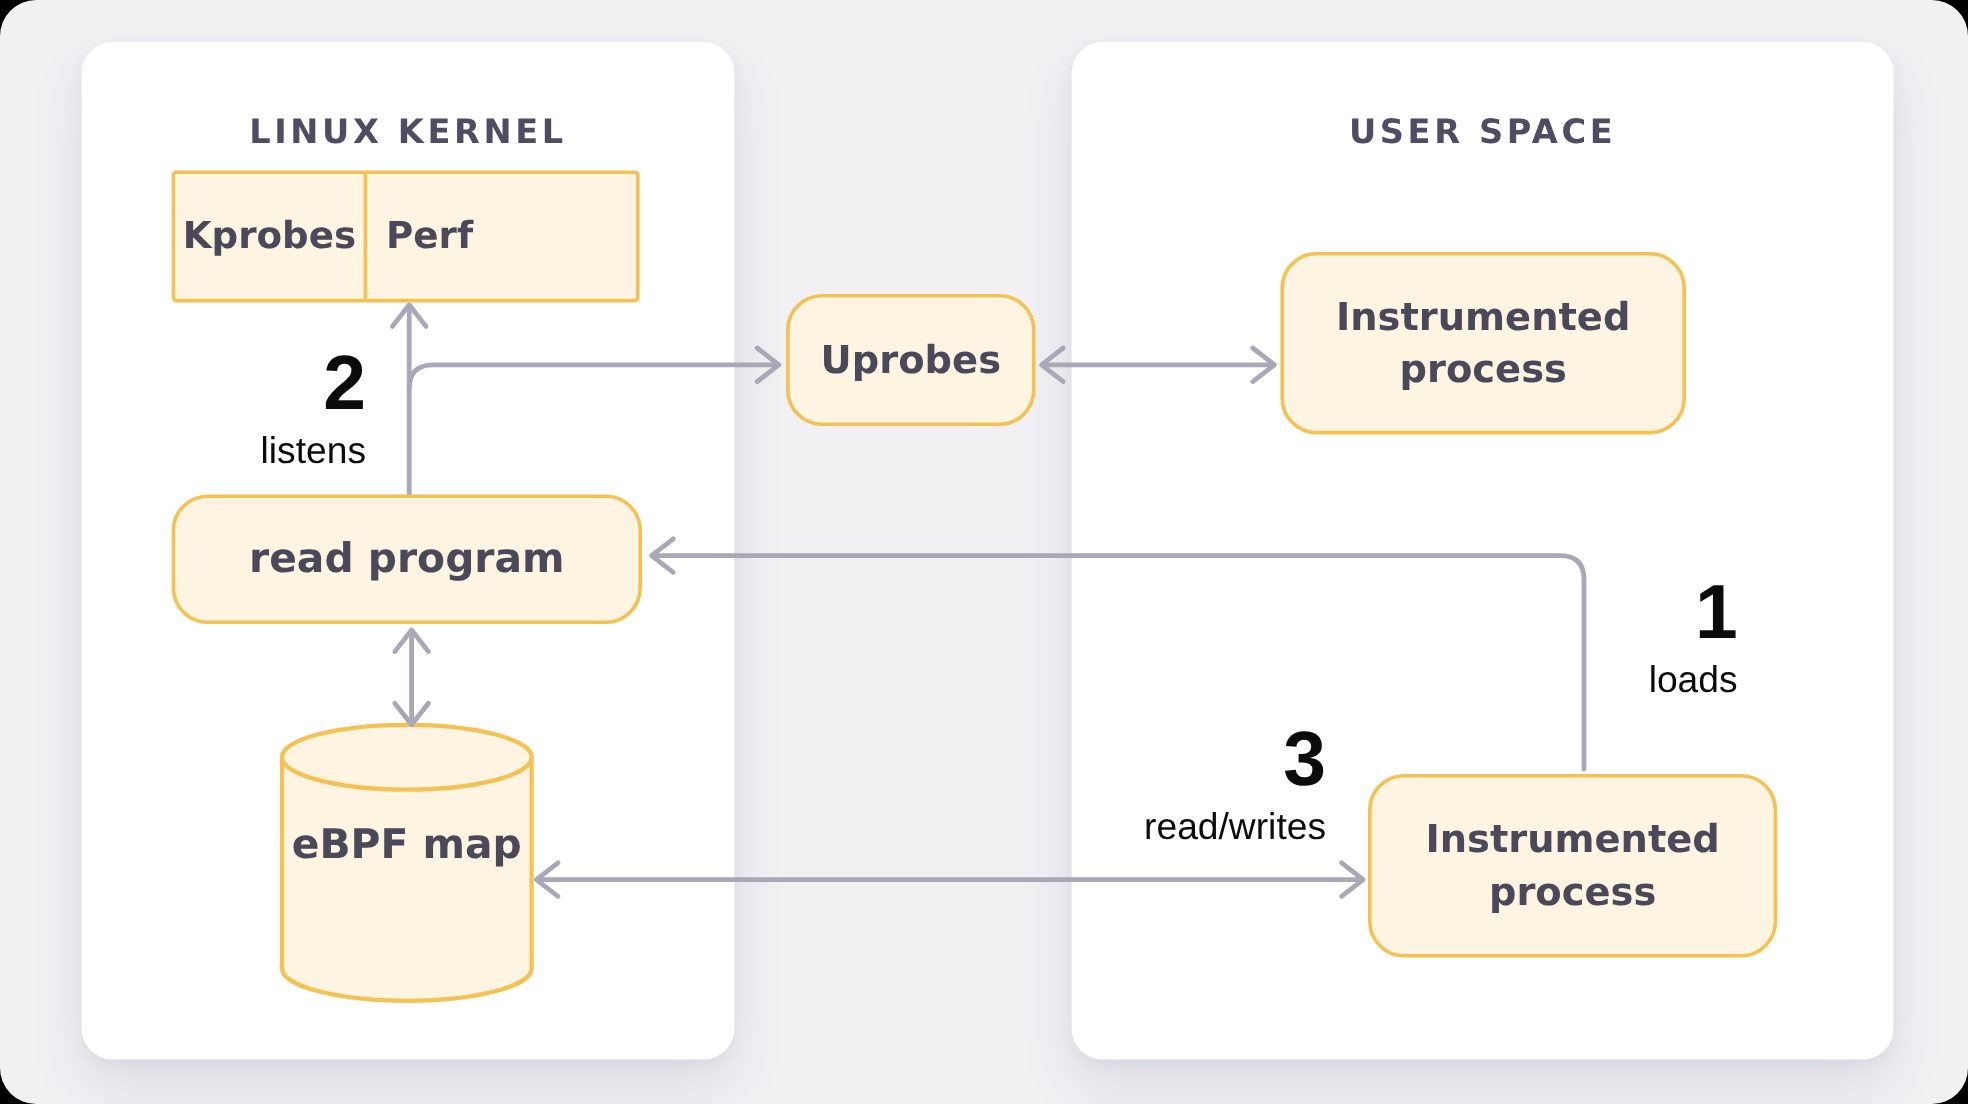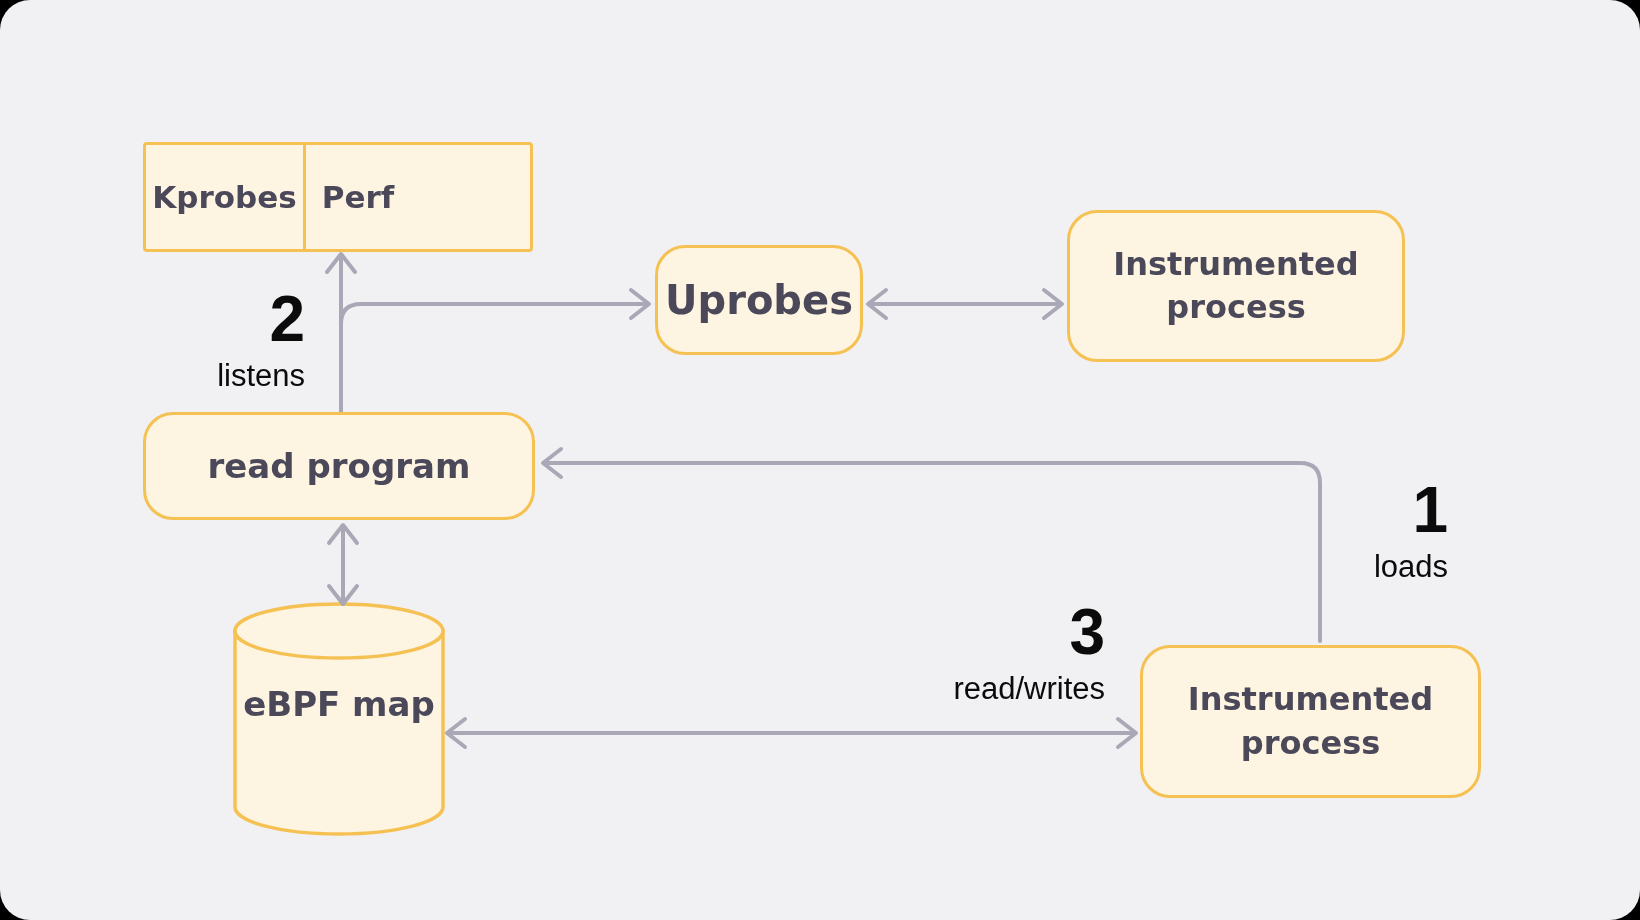--- a/index.html
+++ b/index.html
@@ -63,21 +63,21 @@
     color:var(--box-text,#4a4859);
     font-size:31px;font-weight:700;
     border-right:3.5px solid var(--accent,#f6c153);
     box-sizing:border-box;
   }
   .probe-cell:last-child{border-right:none;}
   .cell-0{width:160px;}
   .cell-1{width:104px;}
   .cell-2{flex:1;}
   .node-program{left:143px;top:412px;width:392px;height:108px;font-size:34px;}
-  .node-uprobes{left:655px;top:245px;width:208px;height:110px;font-size:40px;}
+  .node-uprobes{left:655px;top:245px;width:208px;height:110px;font-size:32px;}
   .node-proc-top{left:1067px;top:210px;width:338px;height:152px;font-size:32px;line-height:1.35;padding:0 20px;}
   .node-proc-bottom{left:1140px;top:645px;width:341px;height:153px;font-size:32px;line-height:1.35;padding:0 20px;}
   .map-label{
     position:absolute;left:239px;top:678px;width:200px;
     text-align:center;z-index:3;
     color:var(--box-text,#4a4859);
     font-size:34px;font-weight:700;line-height:1.55;
   }
   .step-label{
     position:absolute;z-index:3;
@@ -89,21 +89,27 @@
   .step-word{font-size:31px;font-weight:400;line-height:1;margin-top:9px;}
   .label-listens{left:145px;top:287px;width:160px;}
   .label-loads{left:1288px;top:478px;width:160px;}
   .label-readwrites{left:905px;top:600px;width:200px;}
 </style>
 </head>
 <body>
 
 <div class="page">
 
+  <section class="panel panel-kernel">
+    <div class="panel-title">LINUX KERNEL</div>
+  </section>
 
+  <section class="panel panel-user">
+    <div class="panel-title">USER SPACE</div>
+  </section>
 
   <svg class="edges" width="1640" height="920" viewBox="0 0 1640 920">
 
     <g>
       <path class="cyl" d="M235,631 L235,807 A104,27 0 0 0 443,807 L443,631 Z"></path>
       <ellipse class="cyl" cx="339" cy="631" rx="104" ry="27"></ellipse>
     </g>
 
     <path class="edge" d="M341,412 L341,258"></path>
     <path class="head" d="M327,272 L341,254 L355,272"></path>

